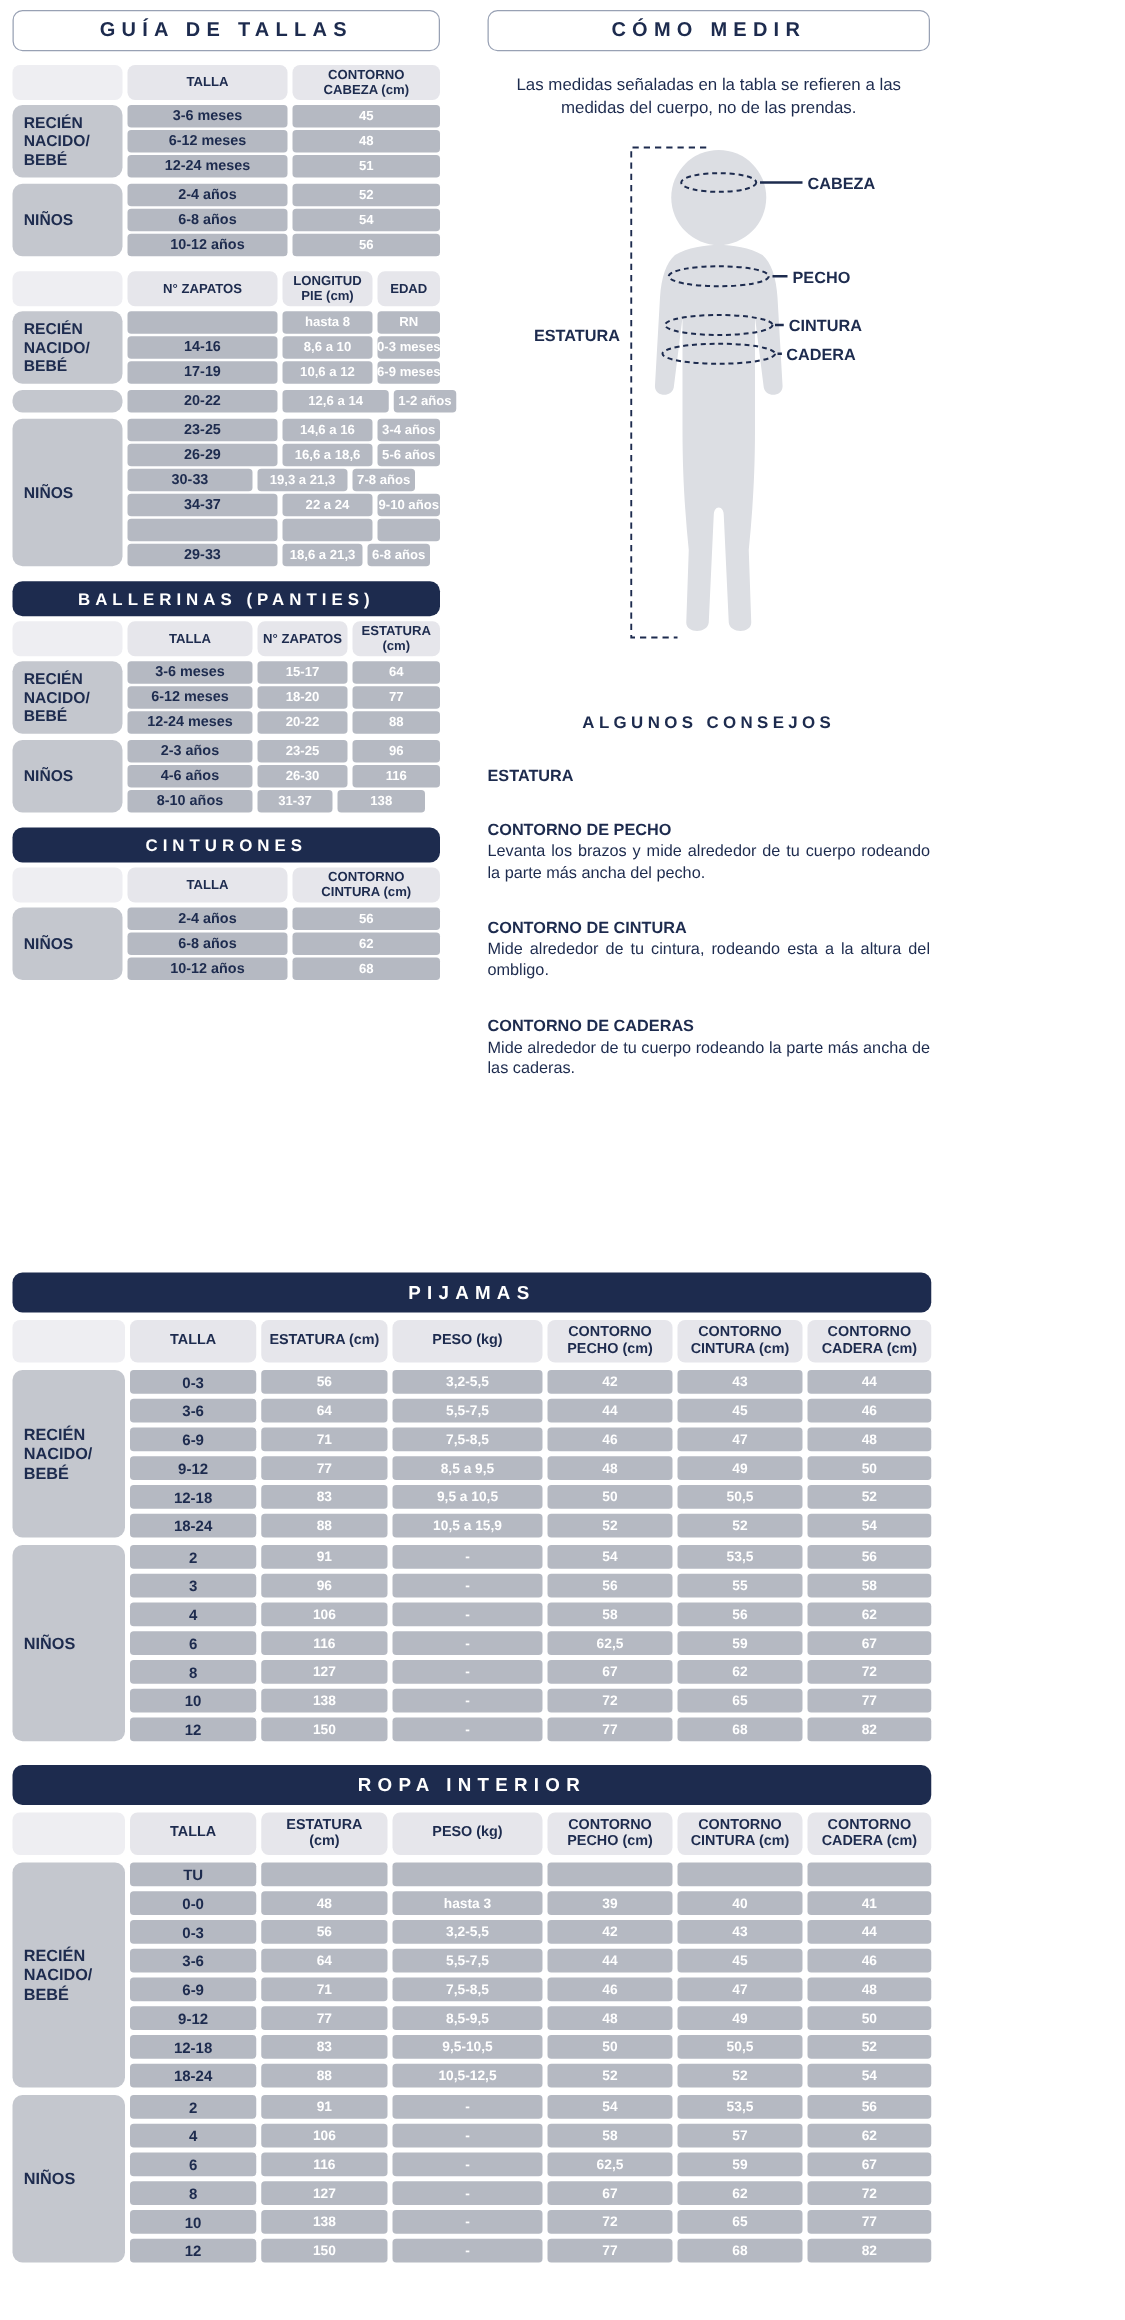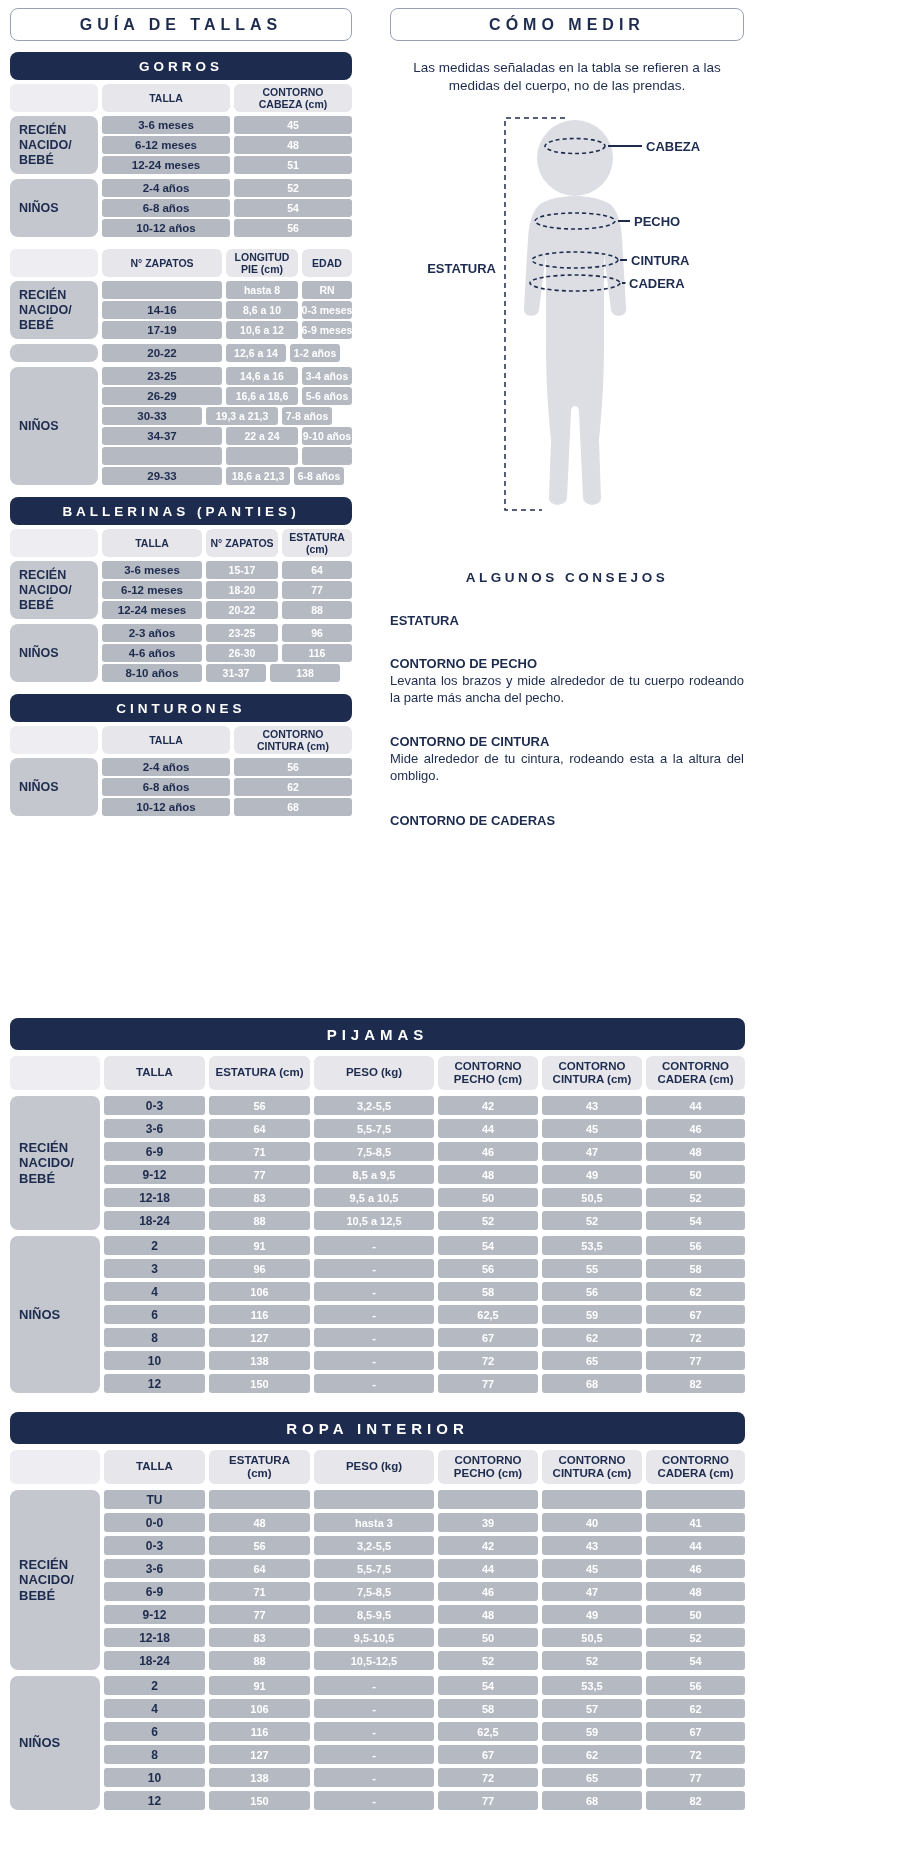--- a/index.html
+++ b/index.html
@@ -92,21 +92,20 @@
 </style>
 </head>
 <body>
 
 <div class="page">
 
   <div class="left-col">
     <div class="title-box">GUÍA DE TALLAS</div>
     <div id="mount-left">
         <div class="size-table">
-          <div class="table-bar">GORROS</div>
           <div class="t-head">
             <div class="cell corner" style="width: 88px;"></div>
             <div class="cell" style="width: 128px;">TALLA</div>
             <div class="cell" style="width: 118px;">CONTORNO
 CABEZA (cm)</div>
           </div>
           <div class="t-groups">
             <div class="t-group">
               <div class="g-label" style="width: 88px;">RECIÉN
 NACIDO/
@@ -174,21 +173,21 @@
                   <div class="cell val" style="width: 72px;">10,6 a 12</div>
                   <div class="cell val" style="width: 50px;">6-9 meses</div>
                 </div>
               </div>
             </div>
             <div class="t-group">
               <div class="g-label" style="width: 88px;"></div>
               <div class="g-rows">
                 <div class="t-row">
                   <div class="cell first" style="width: 120px;">20-22</div>
-                  <div class="cell val" style="width: 60px;">12,6 a 14</div>
+                  <div class="cell val" style="width: 85px;">12,6 a 14</div>
                   <div class="cell val" style="width: 50px;">1-2 años</div>
                 </div>
               </div>
             </div>
             <div class="t-group">
               <div class="g-label" style="width: 88px;">NIÑOS</div>
               <div class="g-rows">
                 <div class="t-row">
                   <div class="cell first" style="width: 120px;">23-25</div>
                   <div class="cell val" style="width: 72px;">14,6 a 16</div>
@@ -353,20 +352,21 @@
     <div class="consejo">
       <h4>CONTORNO DE PECHO</h4>
       <p>Levanta los brazos y mide alrededor de tu cuerpo rodeando la parte más ancha del pecho.</p>
     </div>
     <div class="consejo">
       <h4>CONTORNO DE CINTURA</h4>
       <p>Mide alrededor de tu cintura, rodeando esta a la altura del ombligo.</p>
     </div>
     <div class="consejo">
       <h4>CONTORNO DE CADERAS</h4>
+      <p>Mide alrededor de tu cuerpo rodeando la parte más ancha de las caderas.</p>
     </div>
   </div>
 
   <div id="mount-pijamas" class="full-table">
       <div class="size-table wide">
         <div class="table-bar">PIJAMAS</div>
         <div class="t-head">
           <div class="cell corner" style="width: 90px;"></div>
           <div class="cell" style="width: 101px;">TALLA</div>
           <div class="cell" style="width: 101px;">ESTATURA (cm)</div>
@@ -420,21 +420,21 @@
                 <div class="cell first" style="width: 101px;">12-18</div>
                 <div class="cell val" style="width: 101px;">83</div>
                 <div class="cell val" style="width: 120px;">9,5 a 10,5</div>
                 <div class="cell val" style="width: 100px;">50</div>
                 <div class="cell val" style="width: 100px;">50,5</div>
                 <div class="cell val" style="width: 99px;">52</div>
               </div>
               <div class="t-row">
                 <div class="cell first" style="width: 101px;">18-24</div>
                 <div class="cell val" style="width: 101px;">88</div>
-                <div class="cell val" style="width: 120px;">10,5 a 12,5</div>
+                <div class="cell val" style="width: 120px;">10,5 a 15,9</div>
                 <div class="cell val" style="width: 100px;">52</div>
                 <div class="cell val" style="width: 100px;">52</div>
                 <div class="cell val" style="width: 99px;">54</div>
               </div>
             </div>
           </div>
           <div class="t-group">
             <div class="g-label" style="width: 90px;">NIÑOS</div>
             <div class="g-rows">
               <div class="t-row">

